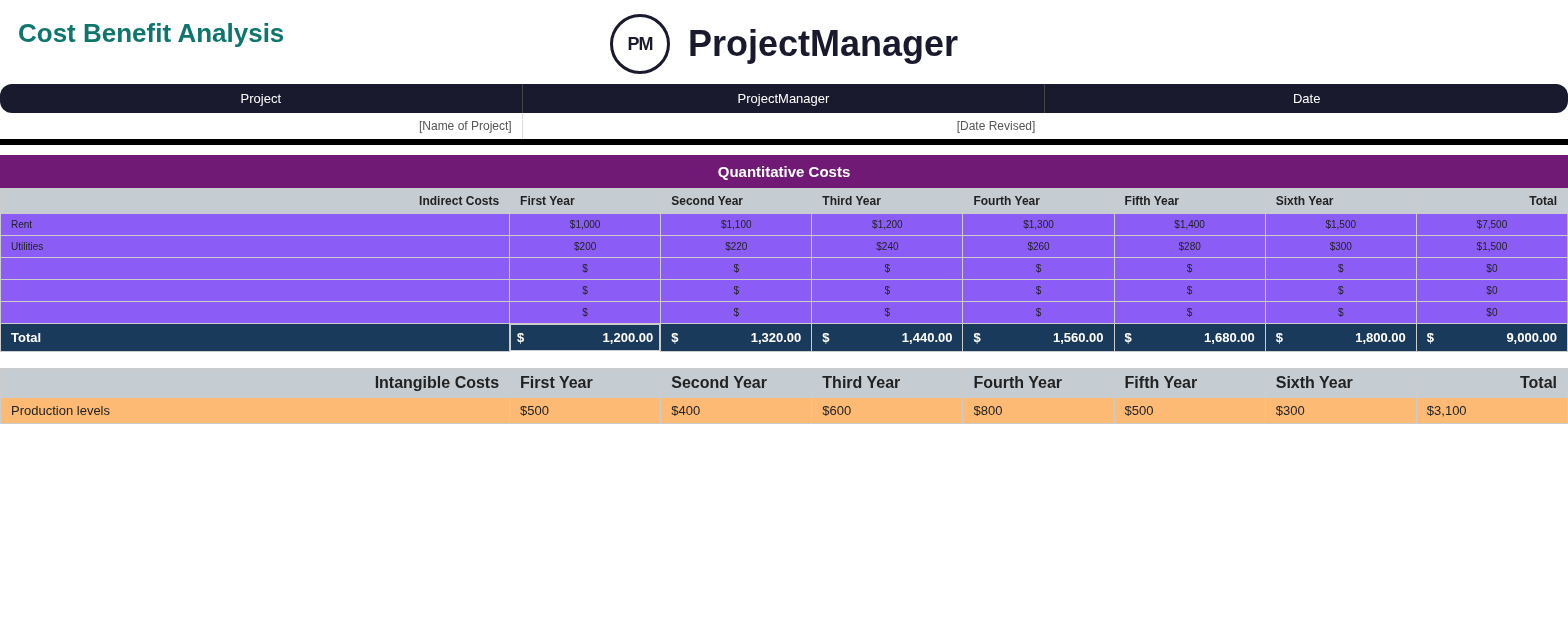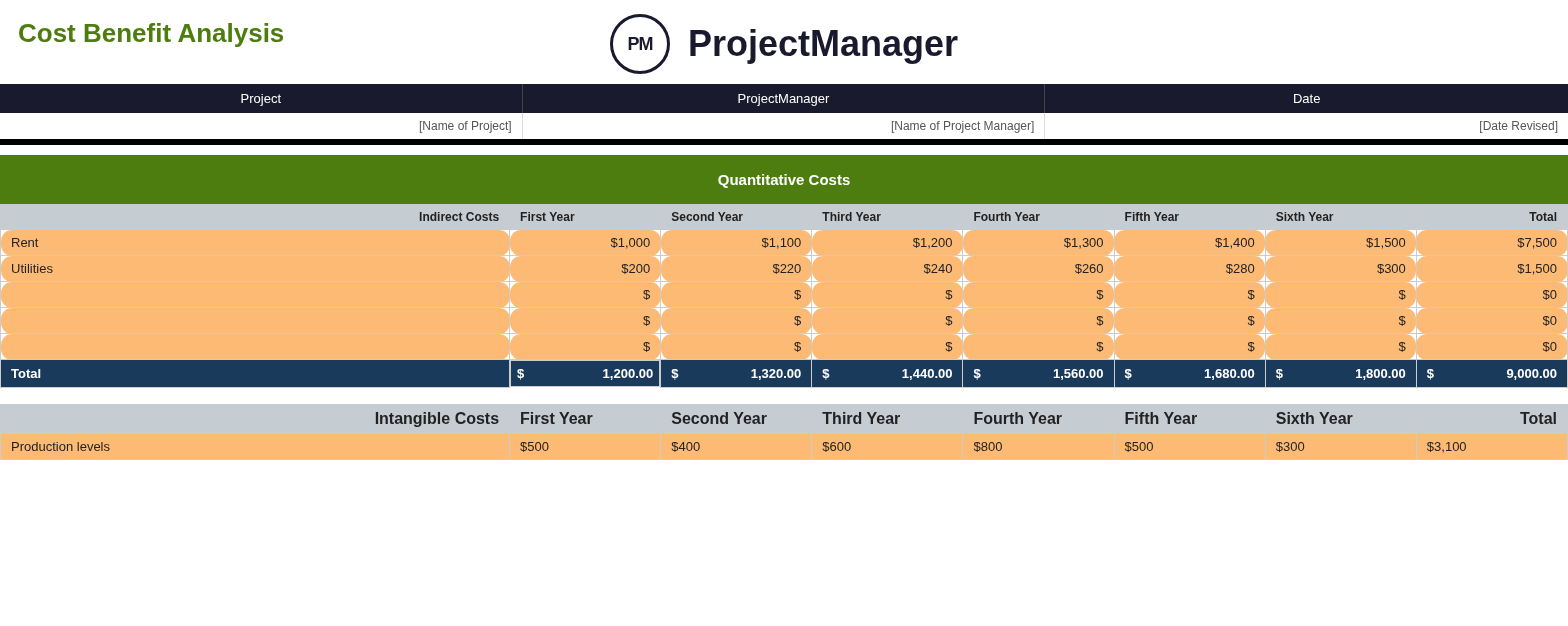--- a/index.html
+++ b/index.html
@@ -2,49 +2,49 @@
 <html><head>
   <meta charset="utf-8">
   <style>
     * { margin: 0; padding: 0; box-sizing: border-box; }
     body { font-family: Arial, sans-serif; background: #fff; color: #222; font-size: 13px; }
 
     .page { width: 1568px; min-height: 626px; background: #fff; padding: 0; }
 
     
     .header { display: flex; justify-content: center; align-items: center; padding: 14px 0 10px 0; position: relative; }
-    .page-title { position: absolute; left: 18px; top: 18px; font-size: 26px; font-weight: 900; color: #4d7c0f; line-height: 1.2; }
+    .page-title { position: absolute; left: 18px; top: 18px; font-size: 26px; font-weight: 900; color: #0f766e; line-height: 1.2; }
     .logo-area { display: flex; align-items: center; gap: 18px; }
     .logo-circle { width: 60px; height: 60px; border-radius: 50%; border: 3px solid #1a1a2e; display: flex; align-items: center; justify-content: center; font-size: 18px; font-weight: 900; color: #1a1a2e; letter-spacing: -1px; }
     .logo-text { font-size: 36px; font-weight: 900; color: #1a1a2e; }
 
     
-    .meta-header { display: grid; grid-template-columns: 1fr 1fr 1fr; background: #1a1a2e; color: #fff; text-align: center; }
+    .meta-header { display: grid; grid-template-columns: 1fr 1fr 1fr; background: #1a1a2e; color: #fff; text-align: center; border-radius: 12px; }
     .meta-header-cell { padding: 7px 10px; font-size: 13px; border-right: 1px solid #444; }
     .meta-header-cell:last-child { border-right: none; }
     .meta-values { display: grid; grid-template-columns: 1fr 1fr 1fr; text-align: right; border-bottom: 6px solid #000000; }
     .meta-value-cell { padding: 6px 10px; font-size: 12px; color: #555; border-right: 1px solid #ddd; }
     .meta-value-cell:last-child { border-right: none; }
 
     
     .section { margin: 10px 0 0 0; }
-    .section-title-row { background: #4d7c0f; color: #fff; text-align: center; padding: 16px 10px; font-size: 15px; font-weight: 600; }
+    .section-title-row { background: #701a75; color: #fff; text-align: center; padding: 8px 10px; font-size: 15px; font-weight: 600; }
 
     
     .cost-table { width: 100%; border-collapse: collapse; }
     .cost-table th, .cost-table td { border: 1px solid #ccc; padding: 5px 10px; }
     .cost-table .col-label { width: 32%; }
     .cost-table .col-year { width: 9%; text-align: left; }
     .cost-table .col-total { width: 9%; text-align: right; }
 
     .header-row th { background: #c5cdd3; font-weight: 700; text-align: right; font-size: 12px; }
     .header-row th.label-header { text-align: right; font-weight: 800; }
-    .data-row td { background: #fdba74; font-size: 13px; border-radius: 11px; }
+    .data-row td { background: #8b5cf6; font-size: 10px; }
     .data-row td.row-label { text-align: left; font-weight: normal; }
-    .data-row td.money { text-align: right; }
+    .data-row td.money { text-align: center; }
     .total-row td { background: #1a3a5c; color: #fff; font-weight: 600; font-size: 13px; }
     .total-row td.row-label { text-align: left; }
     .total-row td.money { text-align: right; }
 
     .bottom-section { margin-top: 6px; }
     .bottom-header-row th { background: #c5cdd3; font-weight: 700; text-align: right; font-size: 16px; }
     .bottom-header-row th.label-header { text-align: right; font-weight: 800; }
     .bottom-data-row td { background: #fdba74; font-size: 13px; }
   </style>
 </head>
@@ -66,21 +66,20 @@
     </div>
   </div>
 
   <div class="meta-header">
     <div class="meta-header-cell">Project</div>
     <div class="meta-header-cell">ProjectManager</div>
     <div class="meta-header-cell">Date</div>
   </div>
   <div class="meta-values">
     <div class="meta-value-cell">[Name of Project]</div>
-    <div class="meta-value-cell">[Name of Project Manager]</div>
     <div class="meta-value-cell">[Date Revised]</div>
   </div>
 
   <div class="section">
     <div class="section-title-row">Quantitative Costs</div>
     <table class="cost-table">
       <colgroup>
         <col style="width:30%">
         <col style="width:9.5%">
         <col style="width:9.5%">

